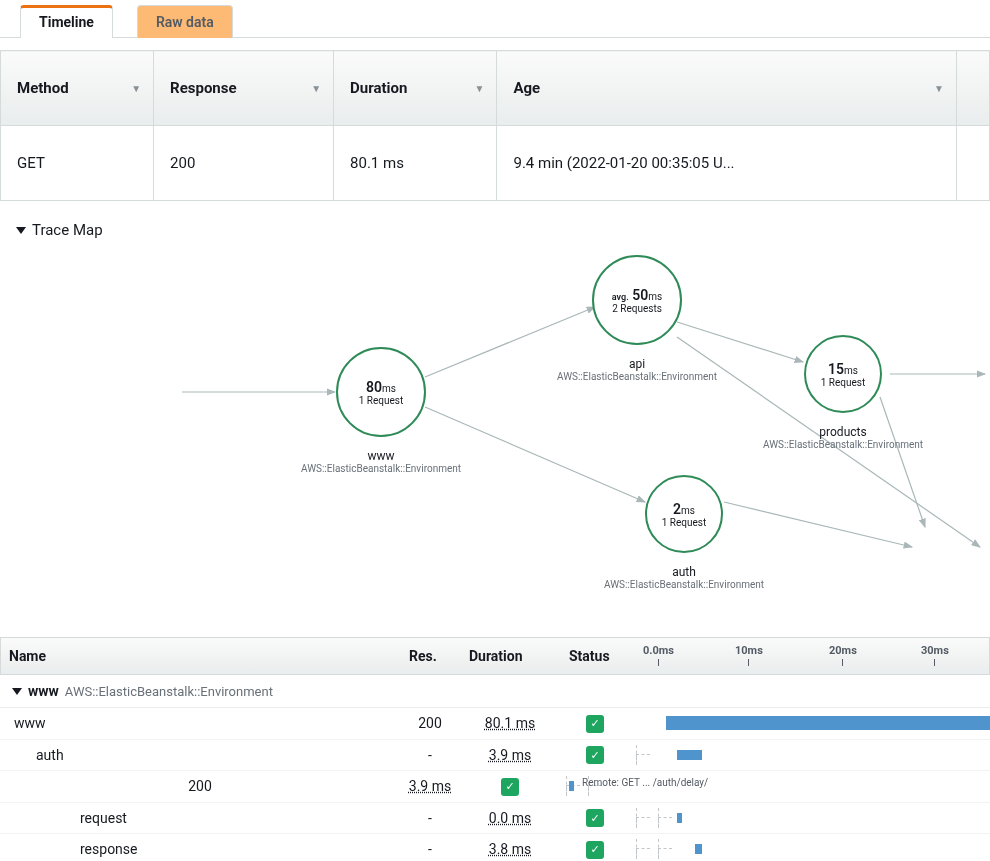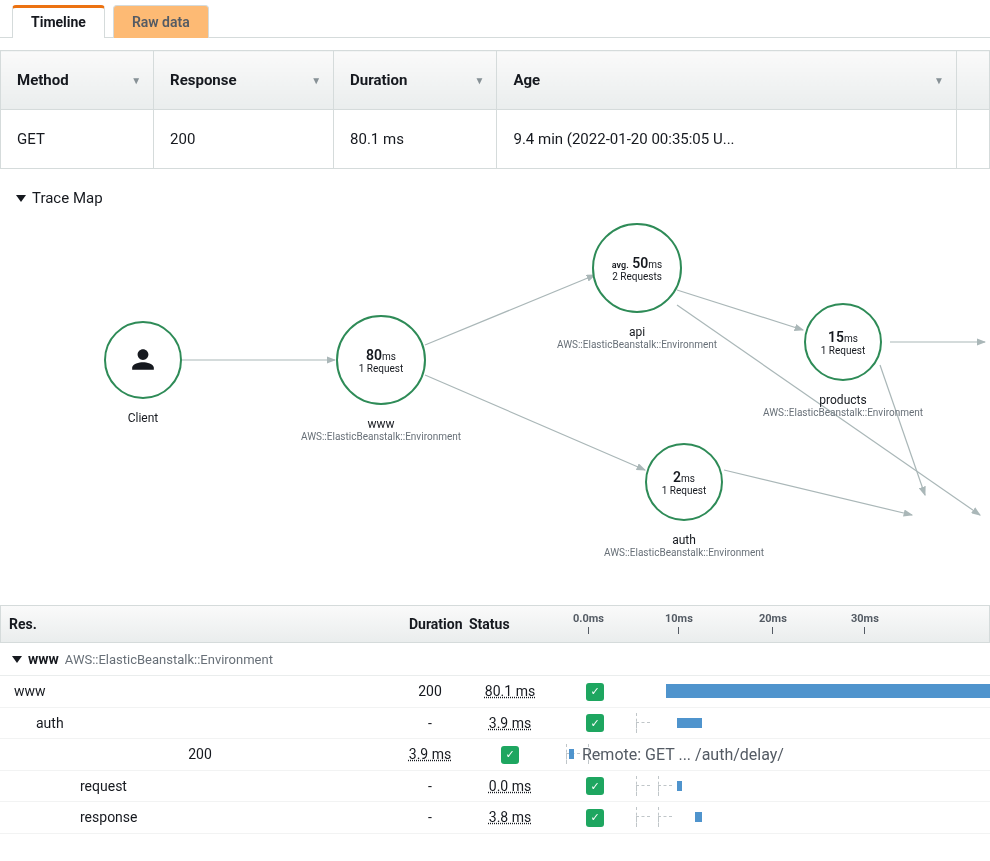--- a/index.html
+++ b/index.html
@@ -1,23 +1,23 @@
 <!DOCTYPE html>
 <html><head>
   <meta charset="utf-8">
   <style>
     * { box-sizing: border-box; margin: 0; padding: 0; }
     body { font-family: -apple-system, BlinkMacSystemFont, "Segoe UI", Roboto, Arial, sans-serif; font-size: 13px; color: #16191f; background: #fff; width: 990px; }
     
-    .tabs { display: flex; gap: 8px; padding: 0 12px; border-bottom: 1px solid #d5dbdb; margin-top: 4px; }
+    .tabs { display: flex; gap: 24px; padding: 0 20px; border-bottom: 1px solid #d5dbdb; margin-top: 4px; }
     .tab { padding: 8px 18px; background: #fdba74; border: 1px solid #d5dbdb; border-bottom: none; border-radius: 4px 4px 0 0; cursor: pointer; font-size: 14px; color: #545b64; font-weight: 600; position: relative; bottom: -1px; }
     .tab.active { background: #fff; border-top: 3px solid #ec7211; padding-top: 6px; color: #16191f; font-weight: 700; }
     
     .summary-table { width: 100%; border-collapse: collapse; border: 1px solid #d5dbdb; margin-top: 12px; }
-    .summary-table th, .summary-table td { text-align: left; padding: 20px 16px; border-right: 1px solid #d5dbdb; }
+    .summary-table th, .summary-table td { text-align: left; padding: 28px 16px; border-right: 1px solid #d5dbdb; }
     .summary-table th { background: linear-gradient(#fafafa, #eaeded); font-weight: 700; font-size: 15px; color: #16191f; position: relative; }
     .summary-table td { font-size: 15px; color: #16191f; border-top: 1px solid #d5dbdb; }
     .sort-arrow { position: absolute; right: 12px; top: 50%; transform: translateY(-50%); color: #879196; font-size: 10px; }
     
     .section-header { display: flex; align-items: center; gap: 6px; padding: 20px 16px 8px 16px; font-weight: 400; font-size: 15px; cursor: pointer; }
     .collapse-triangle { display: inline-block; width: 0; height: 0; }
     .collapse-triangle.down { border-left: 5px solid transparent; border-right: 5px solid transparent; border-top: 7px solid #16191f; }
     
     .trace-map { position: relative; width: 990px; height: 390px; }
     .node { position: absolute; border: 2px solid #2e8b57; border-radius: 50%; display: flex; flex-direction: column; align-items: center; justify-content: center; background: #fff; }
@@ -43,21 +43,21 @@
     .group-row .type { color: #687078; font-size: 13px; }
     
     .wf-row { display: grid; grid-template-columns: 400px 60px 100px 70px 1fr; border-bottom: 1px solid #f2f3f3; font-size: 14px; align-items: center; }
     .wf-row .name { padding: 6px 8px 6px 12px; overflow: hidden; text-overflow: ellipsis; white-space: nowrap; }
     .wf-row .res, .wf-row .dur, .wf-row .stat { padding: 6px 8px; text-align: center; }
     .wf-row .dur { text-decoration: underline dotted; cursor: pointer; }
     .status-ok { display: inline-flex; width: 18px; height: 18px; border-radius: 3px; background: #1ea660; align-items: center; justify-content: center; color: #fff; font-size: 11px; }
     .bar-area { position: relative; height: 20px; }
     .bar { position: absolute; height: 14px; top: 3px; background: #4f94cd; }
     .bar-small { height: 10px; top: 5px; }
-    .bar-label { position: absolute; font-size: 16px; color: #545b64; top: 1px; white-space: nowrap; }
+    .bar-label { position: absolute; font-size: 10px; color: #545b64; top: 1px; white-space: nowrap; }
     .tree-line { position: absolute; border-left: 1px dashed #c0c6c9; height: 100%; }
     .tree-connector { position: absolute; border-top: 1px dashed #c0c6c9; border-left: 1px dashed #c0c6c9; height: 10px; width: 14px; }
   </style>
 </head>
 <body>
 
 <div class="tabs">
   <div class="tab active">Timeline</div>
   <div class="tab">Raw data</div>
 </div>
@@ -98,28 +98,20 @@
     <line class="arrow-line" x1="182" y1="145" x2="335" y2="145"></line>
     <line class="arrow-line" x1="425" y1="130" x2="595" y2="60"></line>
     <line class="arrow-line" x1="425" y1="160" x2="645" y2="255"></line>
     <line class="arrow-line" x1="677" y1="75" x2="803" y2="115"></line>
     <line class="arrow-line" x1="677" y1="90" x2="980" y2="300"></line>
     <line class="arrow-line" x1="724" y1="255" x2="912" y2="300"></line>
     <line class="arrow-line" x1="880" y1="150" x2="925" y2="280"></line>
     <line class="arrow-line" x1="890" y1="127" x2="985" y2="127"></line>
   </svg>
 
-  <div class="node node-78 user-icon" style="left:104px;top:106px">
-    <svg viewBox="0 0 24 24">
-        <path fill="#16191f" d="M12 12c2.76 0 5-2.24 5-5s-2.24-5-5-5-5 2.24-5 5 2.24 5 5 5zm0 2c-3.33 0-10 1.67-10 5v2h20v-2c0-3.33-6.67-5-10-5z"></path>
-      </svg>
-    <div class="node-label" style="top:88px">
-      <div>Client</div>
-    </div>
-  </div>
 
   <div class="node node-90" style="left:336px;top:100px">
     <div class="big"><span>80</span><span class="unit">ms</span></div>
     <div class="small"><span>1</span> <span>Request</span></div>
     <div class="node-label" style="top:100px">
       <div>www</div>
       <div class="node-sub">AWS::ElasticBeanstalk::Environment</div>
     </div>
   </div>
 
@@ -146,20 +138,21 @@
     <div class="small"><span>1</span> <span>Request</span></div>
     <div class="node-label" style="top:88px">
       <div>products</div>
       <div class="node-sub">AWS::ElasticBeanstalk::Environment</div>
     </div>
   </div>
 
 </div>
 
 <div class="waterfall-header">
+  <div>Name</div>
   <div>Res.</div>
   <div>Duration</div>
   <div>Status</div>
   <div class="wf-ticks">
     <span class="tick" style="left:12px">0.0ms</span>
     <span class="tick" style="left:104px">10ms</span>
     <span class="tick" style="left:198px">20ms</span>
     <span class="tick" style="left:290px">30ms</span>
   </div>
 </div>

